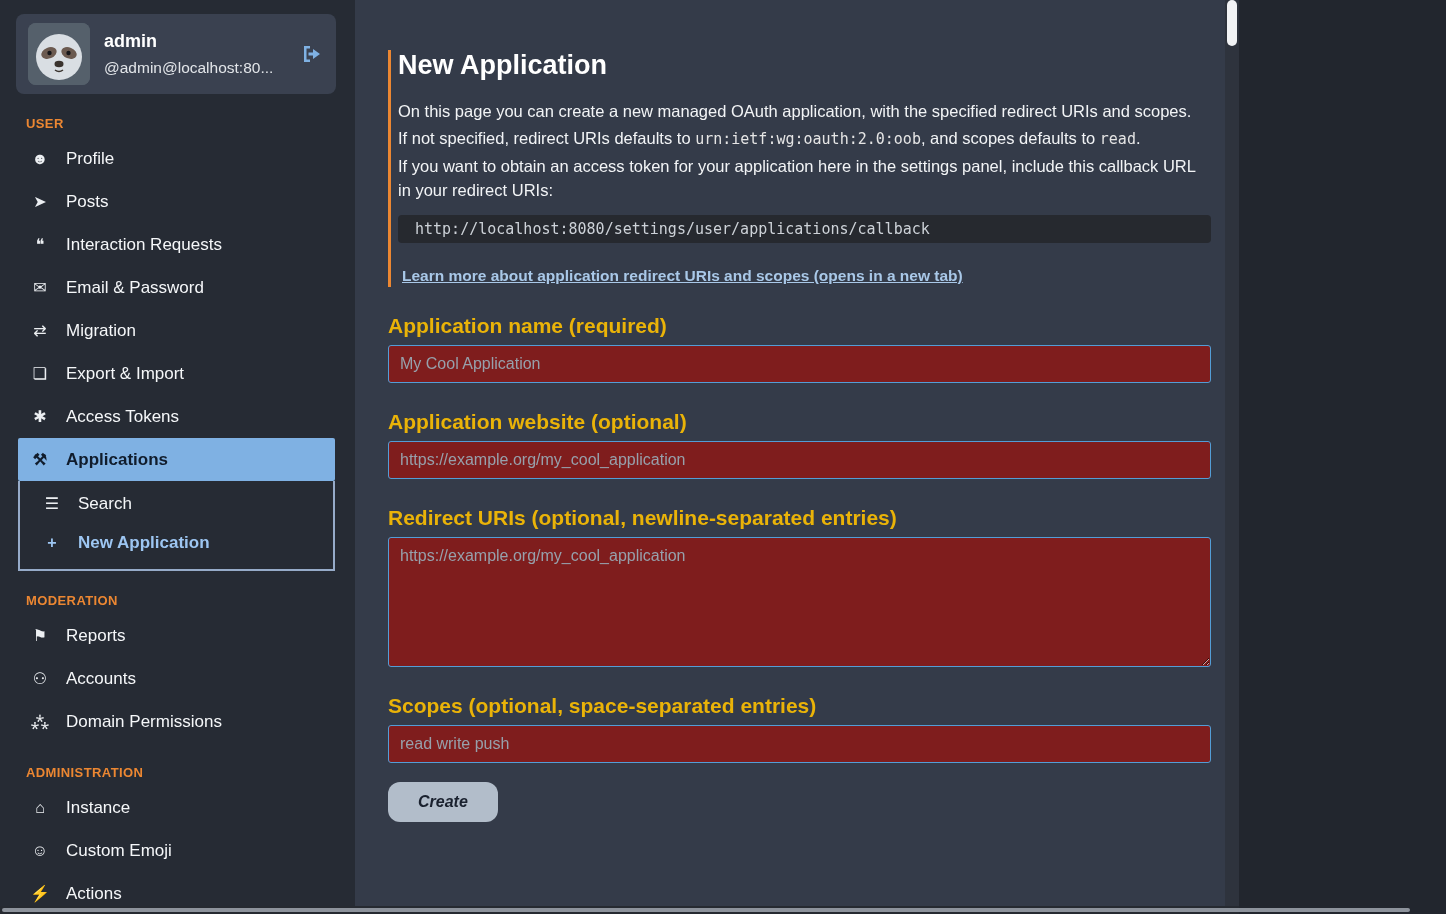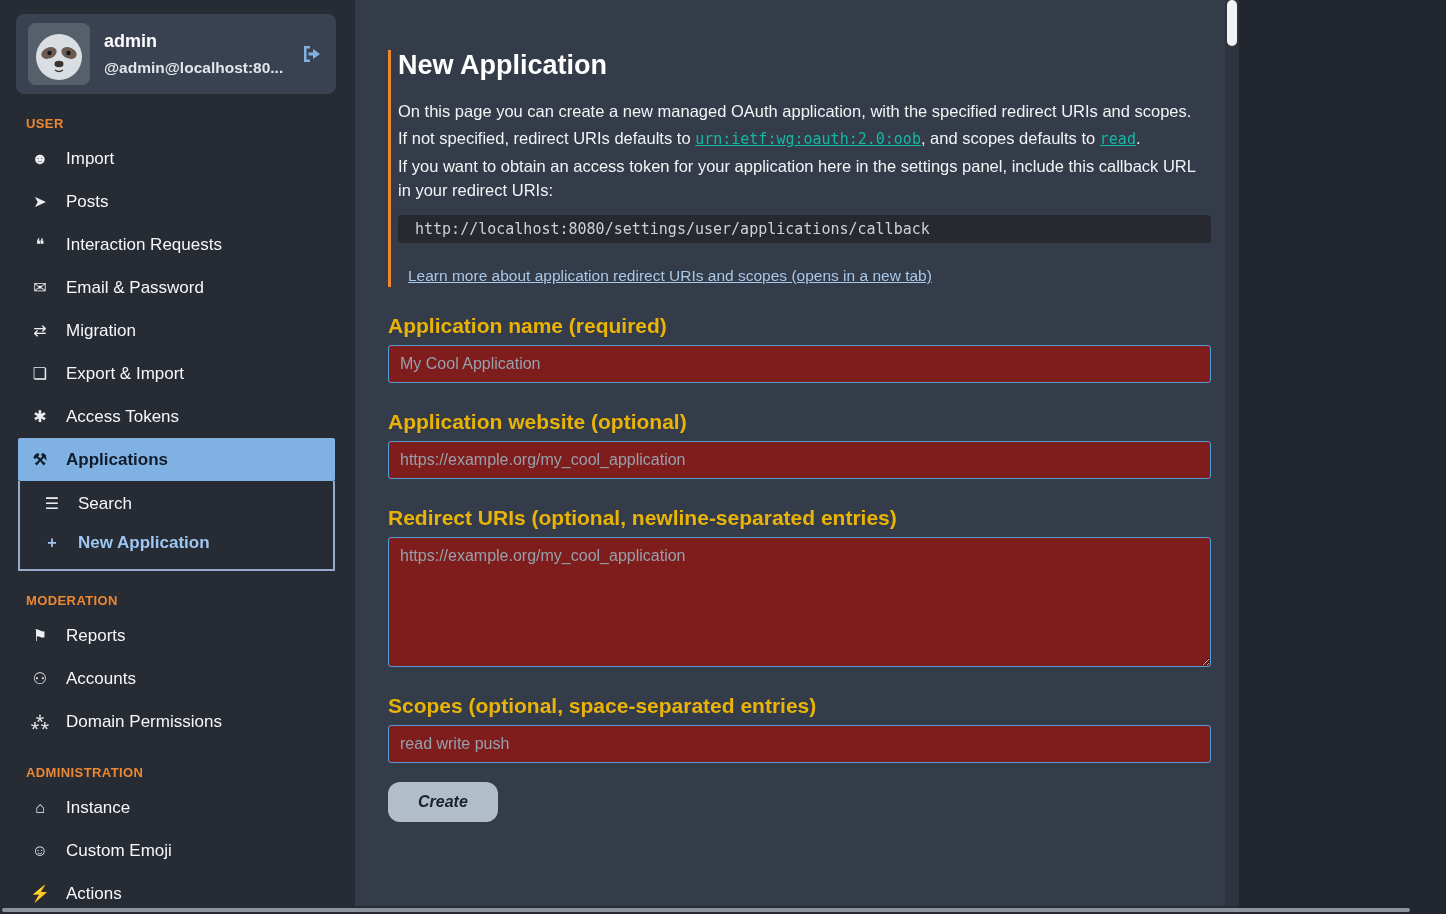--- a/index.html
+++ b/index.html
@@ -13,21 +13,21 @@
 
   
   .sidebar{flex:0 0 355px;width:355px;background:#262b34;box-sizing:border-box;padding-top:8px;overflow:hidden;}
   .user-card{
     margin:6px 19px 10px 16px;background:#3a4150;border-radius:8px;
     padding:9px 12px;display:flex;align-items:center;gap:14px;
   }
   .avatar{width:62px;height:62px;border-radius:8px;flex:0 0 62px;overflow:hidden;background:#55606b;}
   .user-info{flex:1;min-width:0;}
   .user-name{font-weight:bold;font-size:18px;color:#ffffff;}
-  .user-handle{font-size:15.5px;color:#e2e5e9;margin-top:7px;white-space:nowrap;overflow:hidden;font-weight:bold;}
+  .user-handle{font-size:15.5px;color:#e2e5e9;margin-top:7px;white-space:nowrap;overflow:hidden;}
   .logout-btn{flex:0 0 26px;display:flex;align-items:center;justify-content:center;cursor:pointer;}
 
   .section-label{color:#ec8732;font-weight:bold;font-size:13px;letter-spacing:.4px;margin:22px 16px 6px 26px;}
   .nav-item{
     display:flex;align-items:center;gap:15px;
     margin:0 20px 0 18px;padding:11px 10px 11px 11px;
     font-size:17px;color:#f5f7f9;cursor:pointer;line-height:21px;
   }
   .nav-icon{flex:0 0 22px;width:22px;text-align:center;font-size:16px;color:#eceff2;}
   .nav-item.active{background:#7fb1e3;color:#101c2c;font-weight:bold;border-radius:2px;}
@@ -35,26 +35,26 @@
   .submenu{margin:0 20px 0 18px;border:2px solid #96abc9;border-top:none;padding:3px 0 7px;}
   .submenu .nav-item{margin:0;padding:9px 10px 9px 21px;}
   .submenu .nav-item.active-sub,
   .submenu .nav-item.active-sub .nav-icon{color:#9dc6f2;font-weight:bold;}
 
   
   .main{flex:1;background:#343b49;box-sizing:border-box;padding:50px 28px 0 33px;overflow:hidden;}
   .intro{border-left:3px solid #ec8732;padding-left:7px;}
   .page-title{margin:0 0 18px;font-size:27px;font-weight:bold;color:#ffffff;}
   .intro p{margin:3px 0;font-size:16.5px;line-height:24px;color:#f2f4f6;}
-  code{font-family:"DejaVu Sans Mono","Liberation Mono",monospace;font-size:15px;color:#14b8a6;text-decoration:underline;}
+  code{font-family:"DejaVu Sans Mono","Liberation Mono",monospace;font-size:15px;color:#e5e5e5;}
   .code-block{
     background:#26292f;border-radius:4px;padding:5px 17px;margin:13px 0 15px;
     font-family:"DejaVu Sans Mono","Liberation Mono",monospace;font-size:15px;color:#cdd2d8;
   }
-  .learn-link{color:#a9c8e8;font-size:15.5px;display:inline-block;margin:9px 10px 2px;text-decoration:underline;cursor:pointer;}
+  .learn-link{color:#a9c8e8;font-size:15.5px;display:inline-block;margin:9px 4px 2px;text-decoration:underline;cursor:pointer;font-weight:bold;}
 
   .form-label{font-weight:bold;font-size:21px;margin:27px 0 7px;color:#eab308;}
   .text-input,.text-area{
     display:block;width:100%;box-sizing:border-box;
     background:#7f1d1d;border:1.5px solid #539dd6;border-radius:3px;
     padding:9px 11px;color:#d3d8dd;font-size:16px;font-family:"Liberation Sans",sans-serif;outline:none;
   }
   .text-input::placeholder,.text-area::placeholder{color:#97a0ab;opacity:1;}
   .text-area{height:130px;resize:vertical;}
   .create-btn{
@@ -97,21 +97,21 @@
           <path d="M11 4H5v16h6v-2.5H7.5v-11H11V4z"></path>
           <path d="M14 7l7 5-7 5v-3.5H9.5v-3H14V7z"></path>
         </svg>
       </div>
     </div>
 
     <div class="section-label">USER</div>
 
     <div class="nav-item">
       <span class="nav-icon">☻</span>
-      <span>Import</span>
+      <span>Profile</span>
     </div>
     <div class="nav-item">
       <span class="nav-icon">➤</span>
       <span>Posts</span>
     </div>
     <div class="nav-item">
       <span class="nav-icon">❝</span>
       <span>Interaction Requests</span>
     </div>
     <div class="nav-item">

